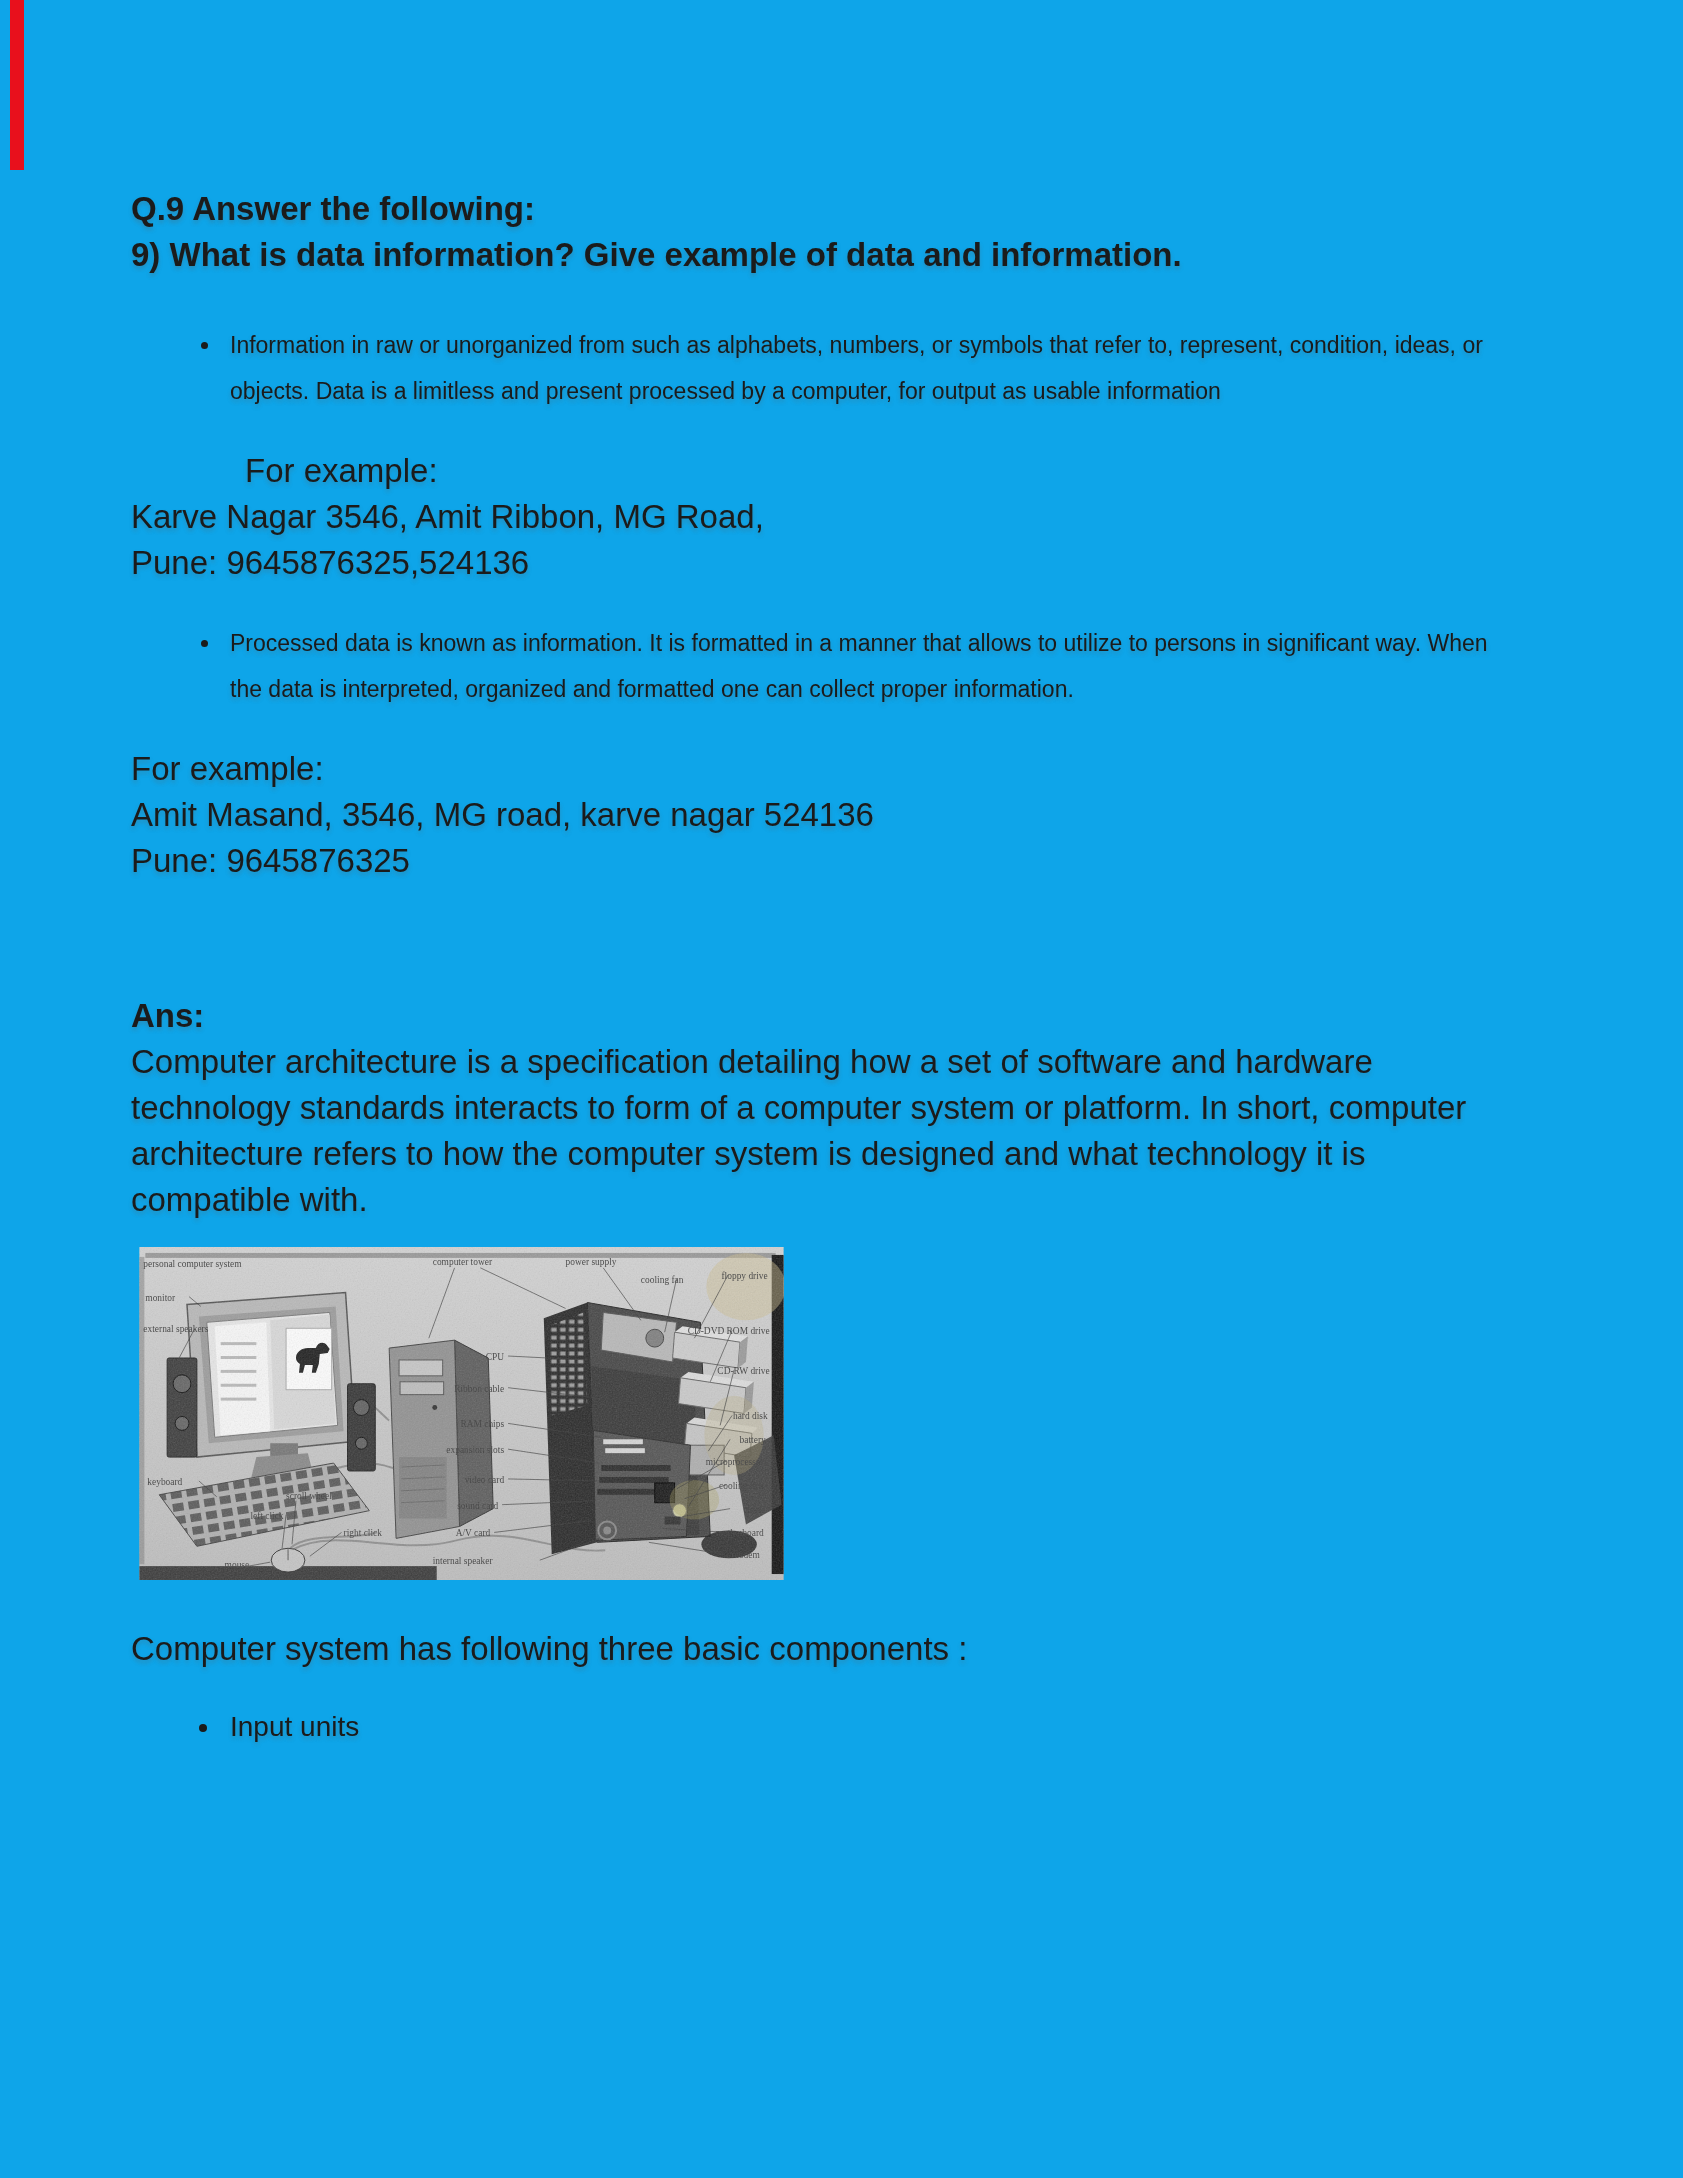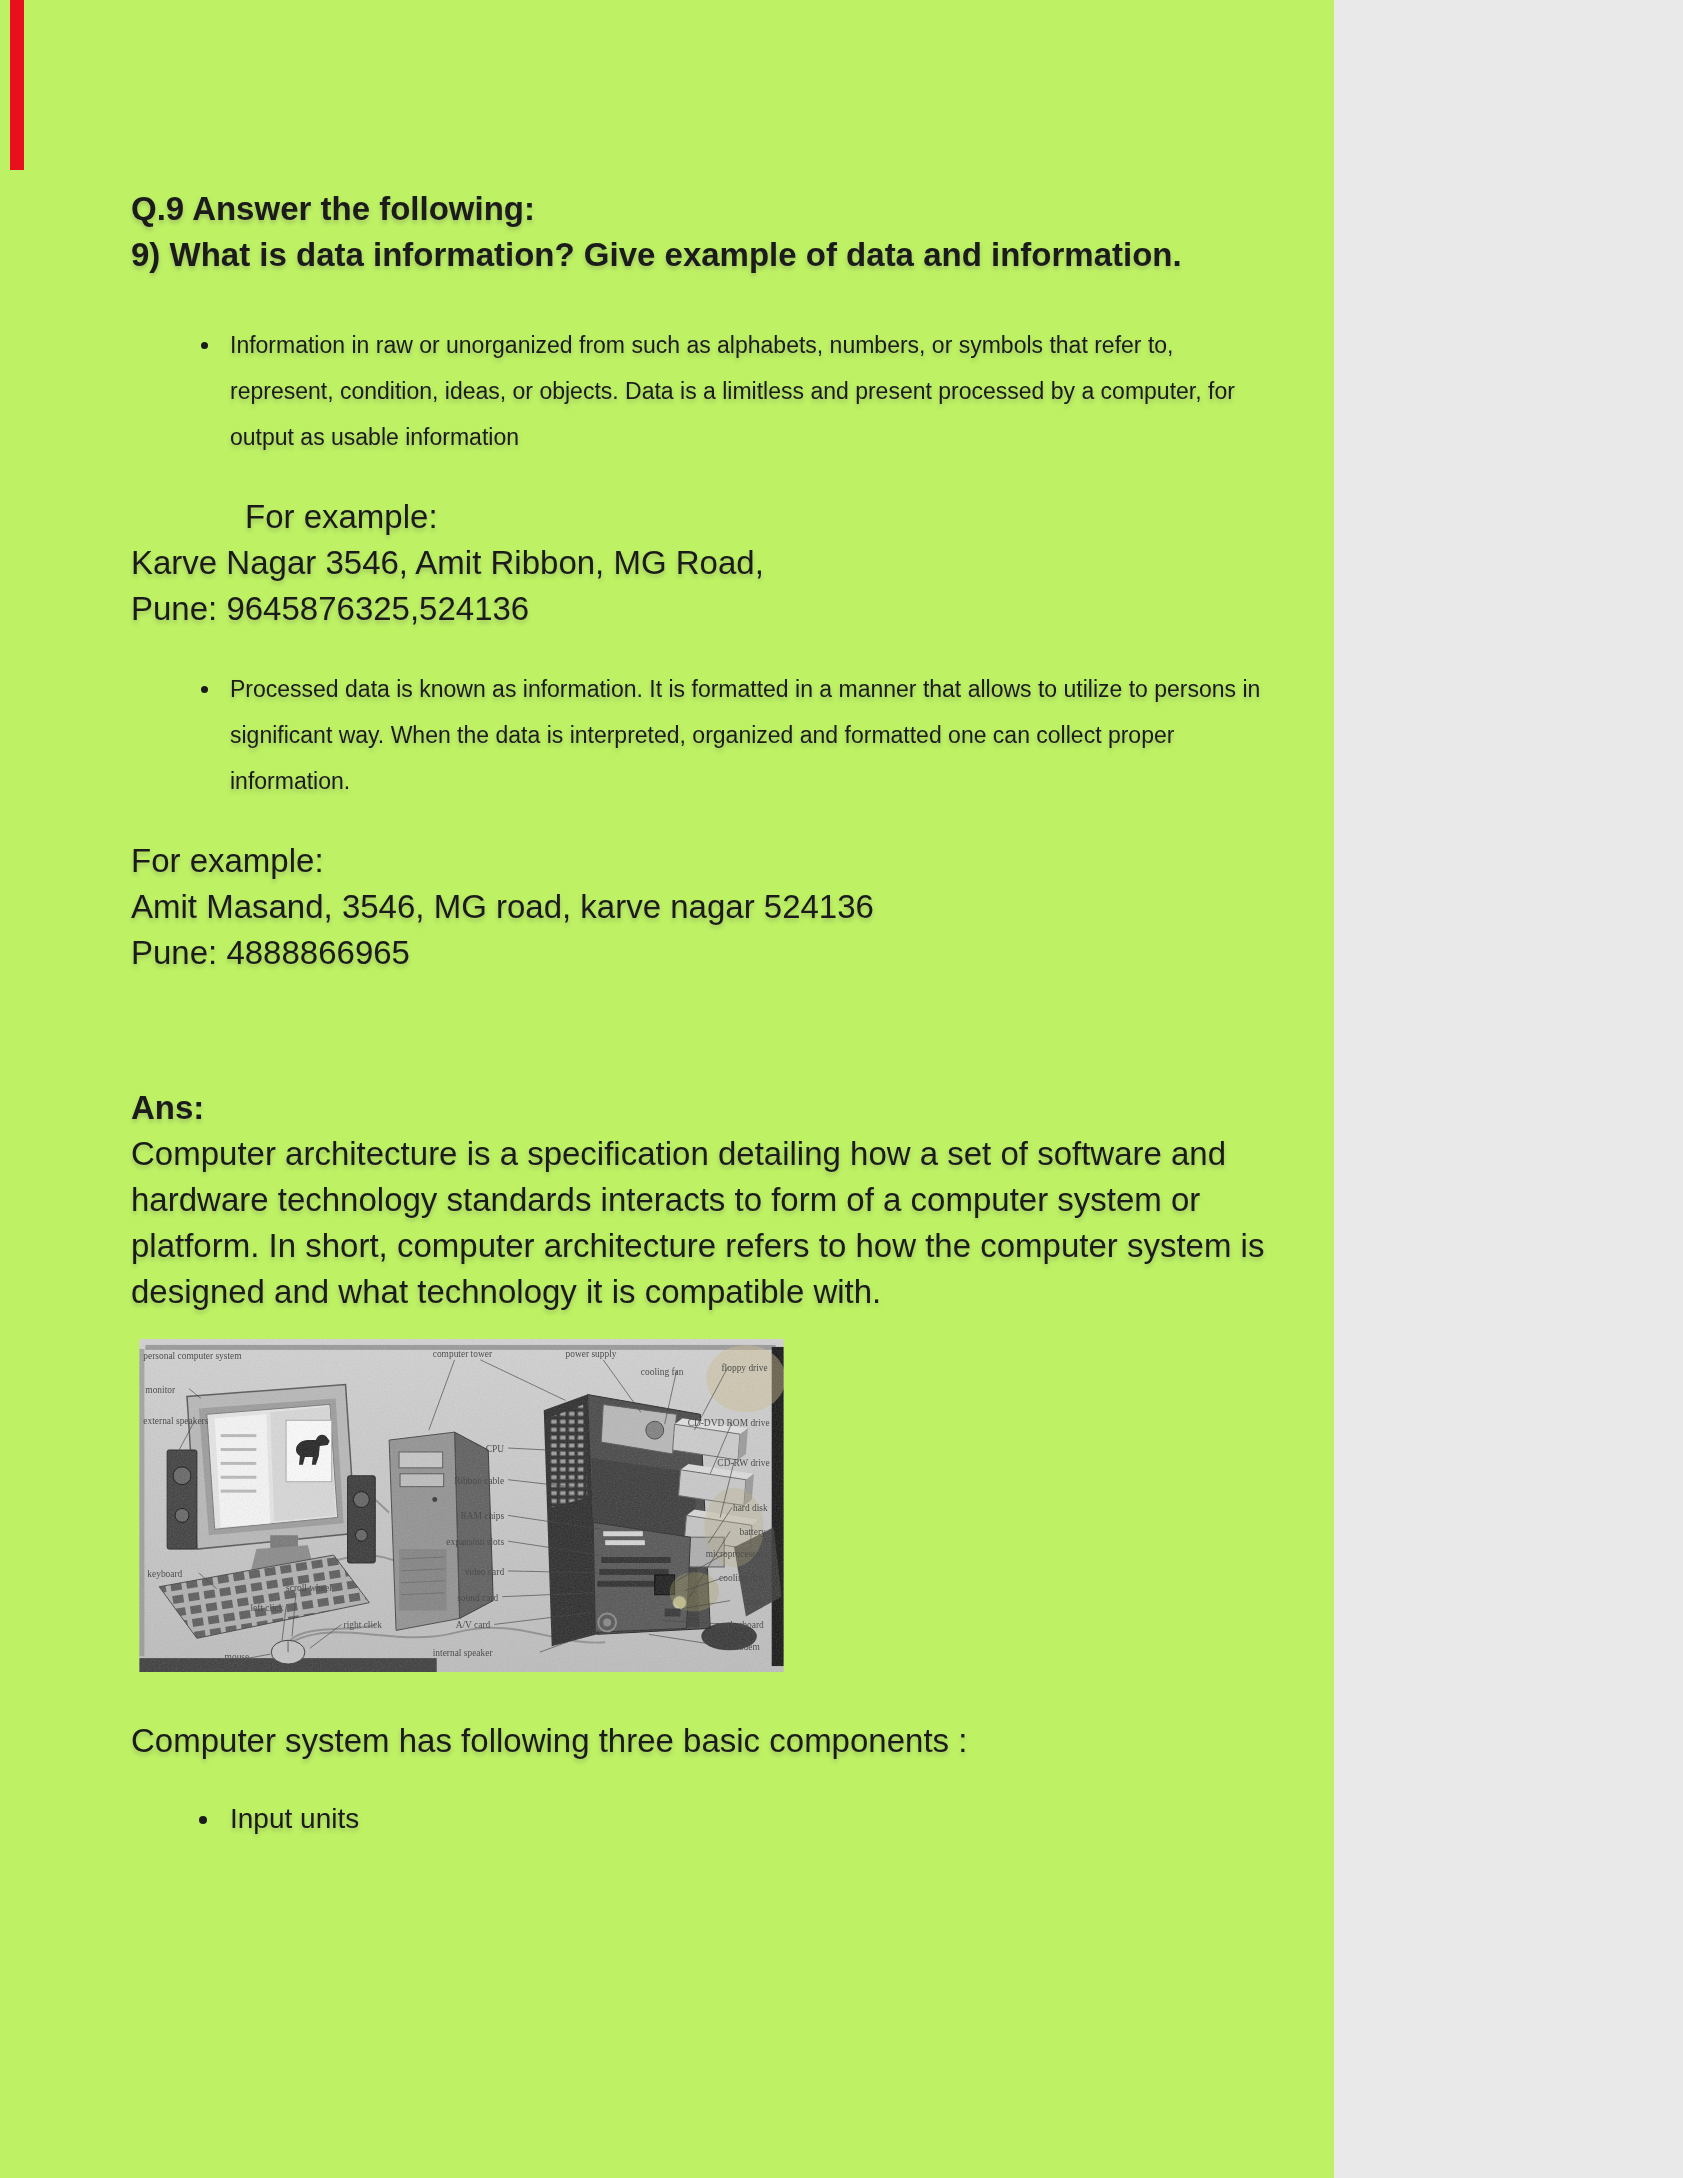--- a/index.html
+++ b/index.html
@@ -1,19 +1,19 @@
 <!DOCTYPE html>
 <html><head>
 <meta charset="utf-8">
 <style>
   html,body{margin:0;padding:0;background:#e9e9e9;}
   .page{
     position:relative;
-    width:1334px;height:2178px;
-    background:#bef264;
+    width:1683px;height:2178px;
+    background:#0ea5e9;
     box-sizing:border-box;
     padding:186px 61px 0 131px;
     overflow:hidden;
     font-family:"Liberation Sans",sans-serif;
     color:#1b1b1b;
   }
   .line{font-size:33px;line-height:46px;text-shadow:0 3px 4px rgba(90,90,90,0.30);}
   .bd{font-weight:700;}
   ul.blist{margin:44px 0 0 0;padding:0 0 0 91px;max-width:1287px;list-style:disc;}
   ul.blist li{font-size:23px;line-height:46px;text-shadow:0 3px 4px rgba(90,90,90,0.30);padding-left:8px;}
@@ -50,21 +50,21 @@
     <div class="line">Pune: 9645876325,524136</div>
   </div>
 
   <ul class="blist" style="margin-top:34px;">
     <li>Processed data is known as information. It is formatted in a manner that allows to utilize to persons in significant way. When the data is interpreted, organized and formatted one can collect proper information.</li>
   </ul>
 
   <div class="gap34">
     <div class="line">For example:</div>
     <div class="line">Amit Masand, 3546, MG road, karve nagar 524136</div>
-    <div class="line">Pune: 4888866965</div>
+    <div class="line">Pune: 9645876325</div>
   </div>
 
   <div class="gap110">
     <div class="line bd">Ans:</div>
     <div class="line" style="max-width:1381px;">Computer architecture is a specification detailing how a set of software and hardware technology standards interacts to form of a computer system or platform. In short, computer architecture refers to how the computer system is designed and what technology it is compatible with.</div>
   </div>
 
   <svg class="figure" width="645" height="333" viewBox="0 0 650 336">
     <defs>
       <linearGradient id="bgGrad" x1="0" y1="0" x2="0" y2="1">

